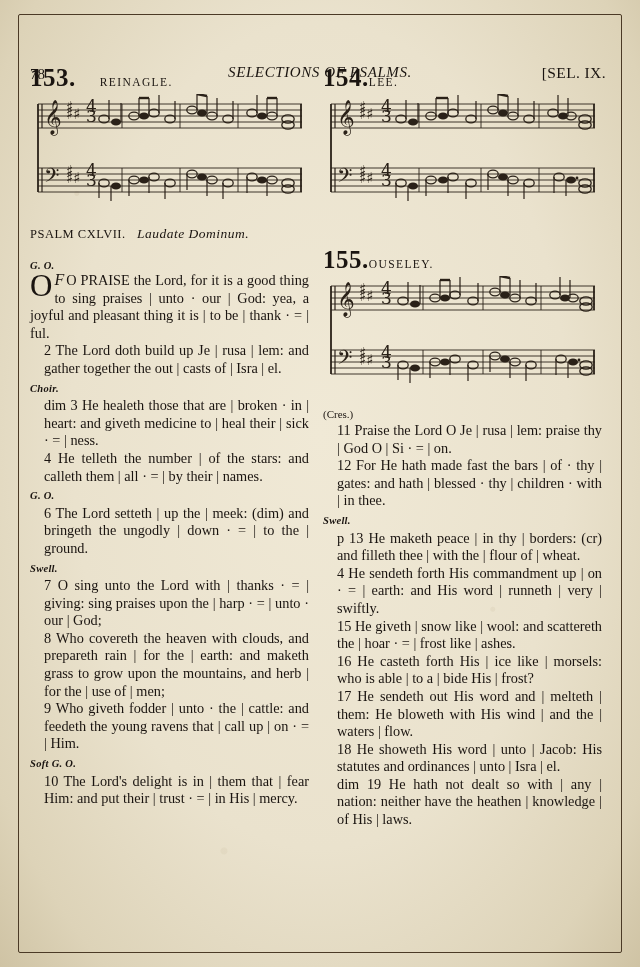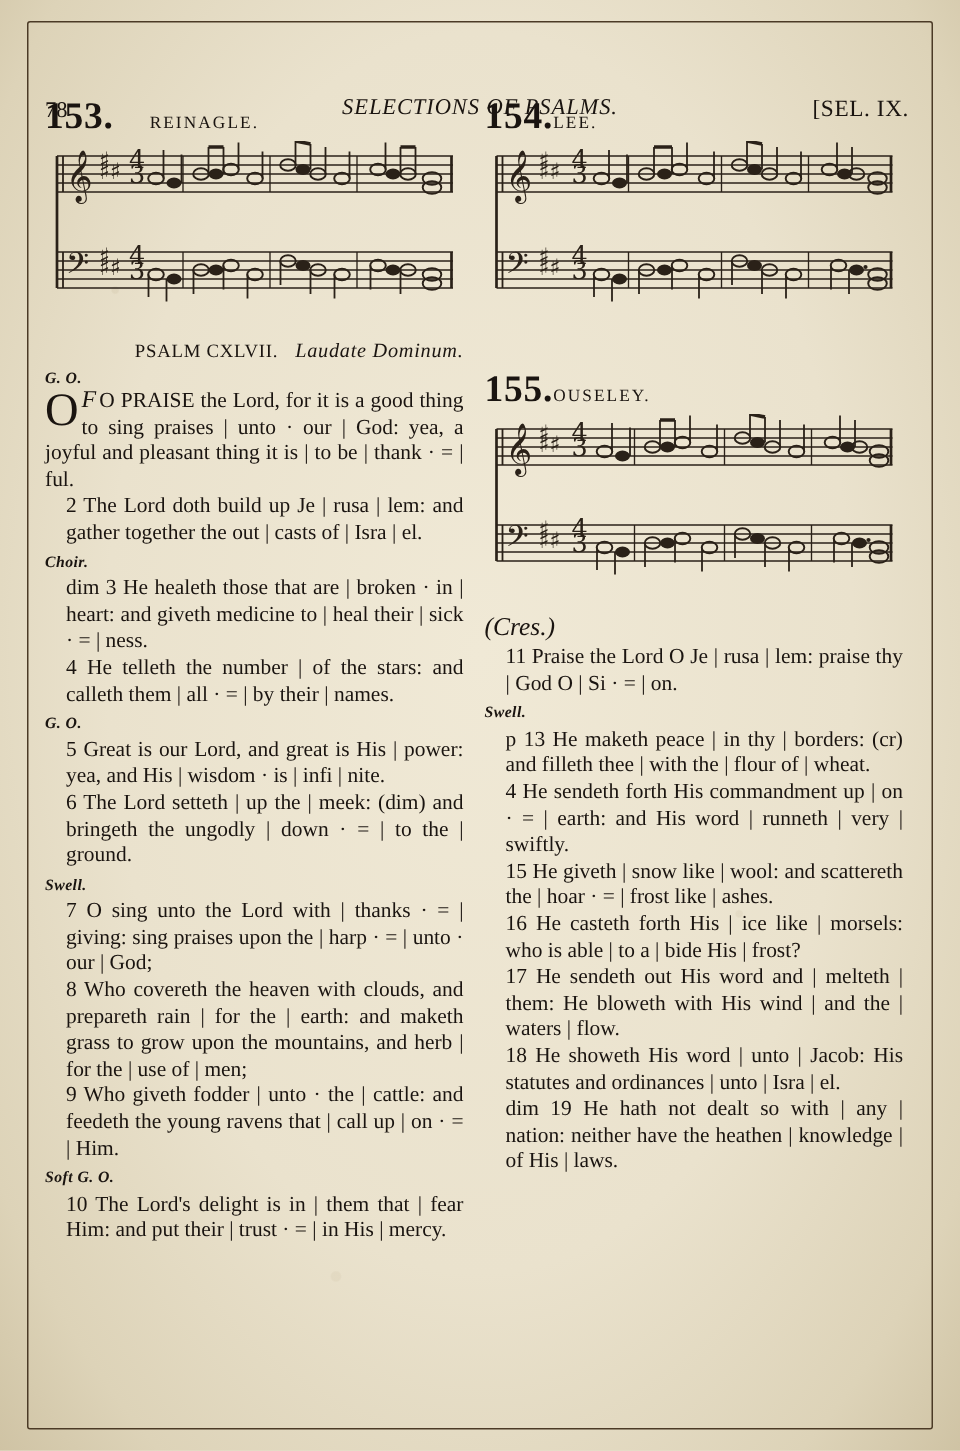--- a/index.html
+++ b/index.html
@@ -89,22 +89,21 @@
     position:relative;
     width:100%;
     height:126px;
     margin:2px 0 6px 0;
   }
   .music svg{display:block;}
   
   .psalm-head{
     font-size:12.5px;
     letter-spacing:.5px;
-    margin:6px 0 5px 0;
-    text-align:right;
+    margin:6px 0 18px 0;
   }
   .psalm-head .pnum{font-variant:small-caps;}
   .psalm-head .ital{font-style:italic;font-size:13.5px;}
   .dirline{
     font-size:10.5px;
     font-style:italic;
     font-weight:bold;
     letter-spacing:.3px;
     margin-top:2px;
   }
@@ -126,22 +125,21 @@
     line-height:27px;
     padding:1px 2px 0 0;
     font-family:"Liberation Serif", serif;
   }
   .fmark{
     font-style:italic;
     font-size:16px;
     padding-right:2px;
   }
   .cres{
-    font-size:17px;
-    font-style:italic;
+    font-size:11px;
     margin:4px 0 2px 0;
   }
   .sp{display:inline-block;width:4px;}
 </style>
 </head>
 <body>
 
 <div class="page">
   <div class="frame"></div>
   <div class="inner">
@@ -286,21 +284,20 @@
 
         <div class="text">
           <p class="dropcapline">
             <span class="fmark">F</span><span class="dropcap">O</span><span>O PRAISE the Lord, for it is a good thing to sing praises | unto · our | God: yea, a joyful and pleasant thing it is | to be | thank · = | ful.</span>
           </p>
           <p class="vs">2 The Lord doth build up Je | rusa | lem: and gather together the out | casts of | Isra | el.</p>
           <div class="dirline">Choir.</div>
           <p class="vs">dim 3 He healeth those that are | broken · in | heart: and giveth medicine to | heal their | sick · = | ness.</p>
           <p class="vs">4 He telleth the number | of the stars: and calleth them | all · = | by their | names.</p>
           <div class="dirline">G. O.</div>
-          <p class="vs">5 Great is our Lord, and great is His | power: yea, and His | wisdom · is | infi | nite.</p>
           <p class="vs">6 The Lord setteth | up the | meek: (dim) and bringeth the ungodly | down · = | to the | ground.</p>
           <div class="dirline">Swell.</div>
           <p class="vs">7 O sing unto the Lord with | thanks · = | giving: sing praises upon the | harp · = | unto · our | God;</p>
           <p class="vs">8 Who covereth the heaven with clouds, and prepareth rain | for the | earth: and maketh grass to grow upon the mountains, and herb | for the | use of | men;</p>
           <p class="vs">9 Who giveth fodder | unto · the | cattle: and feedeth the young ravens that | call up | on · = | Him.</p>
           <div class="dirline">Soft G. O.</div>
           <p class="vs">10 The Lord's delight is in | them that | fear Him: and put their | trust · = | in His | mercy.</p>
         </div>
       </div>
 
@@ -525,20 +522,21 @@
               <line x1="233" y1="83" x2="233" y2="99"></line>
               <line x1="245" y1="86" x2="245" y2="102"></line>
             </g>
           </svg>
         </div>
 
         <div class="cres">(Cres.)</div>
 
         <div class="text">
           <p class="vs">11 Praise the Lord O Je | rusa | lem: praise thy | God O | Si · = | on.</p>
+          <p class="vs">12 For He hath made fast the bars | of · thy | gates: and hath | blessed · thy | children · with | in thee.</p>
           <div class="dirline">Swell.</div>
           <p class="vs">p 13 He maketh peace | in thy | borders: (cr) and filleth thee | with the | flour of | wheat.</p>
           <p class="vs">4 He sendeth forth His commandment up | on · = | earth: and His word | runneth | very | swiftly.</p>
           <p class="vs">15 He giveth | snow like | wool: and scattereth the | hoar · = | frost like | ashes.</p>
           <p class="vs">16 He casteth forth His | ice like | morsels: who is able | to a | bide His | frost?</p>
           <p class="vs">17 He sendeth out His word and | melteth | them: He bloweth with His wind | and the | waters | flow.</p>
           <p class="vs">18 He showeth His word | unto | Jacob: His statutes and ordinances | unto | Isra | el.</p>
           <p class="vs">dim 19 He hath not dealt so with | any | nation: neither have the heathen | knowledge | of His | laws.</p>
         </div>
       </div>

